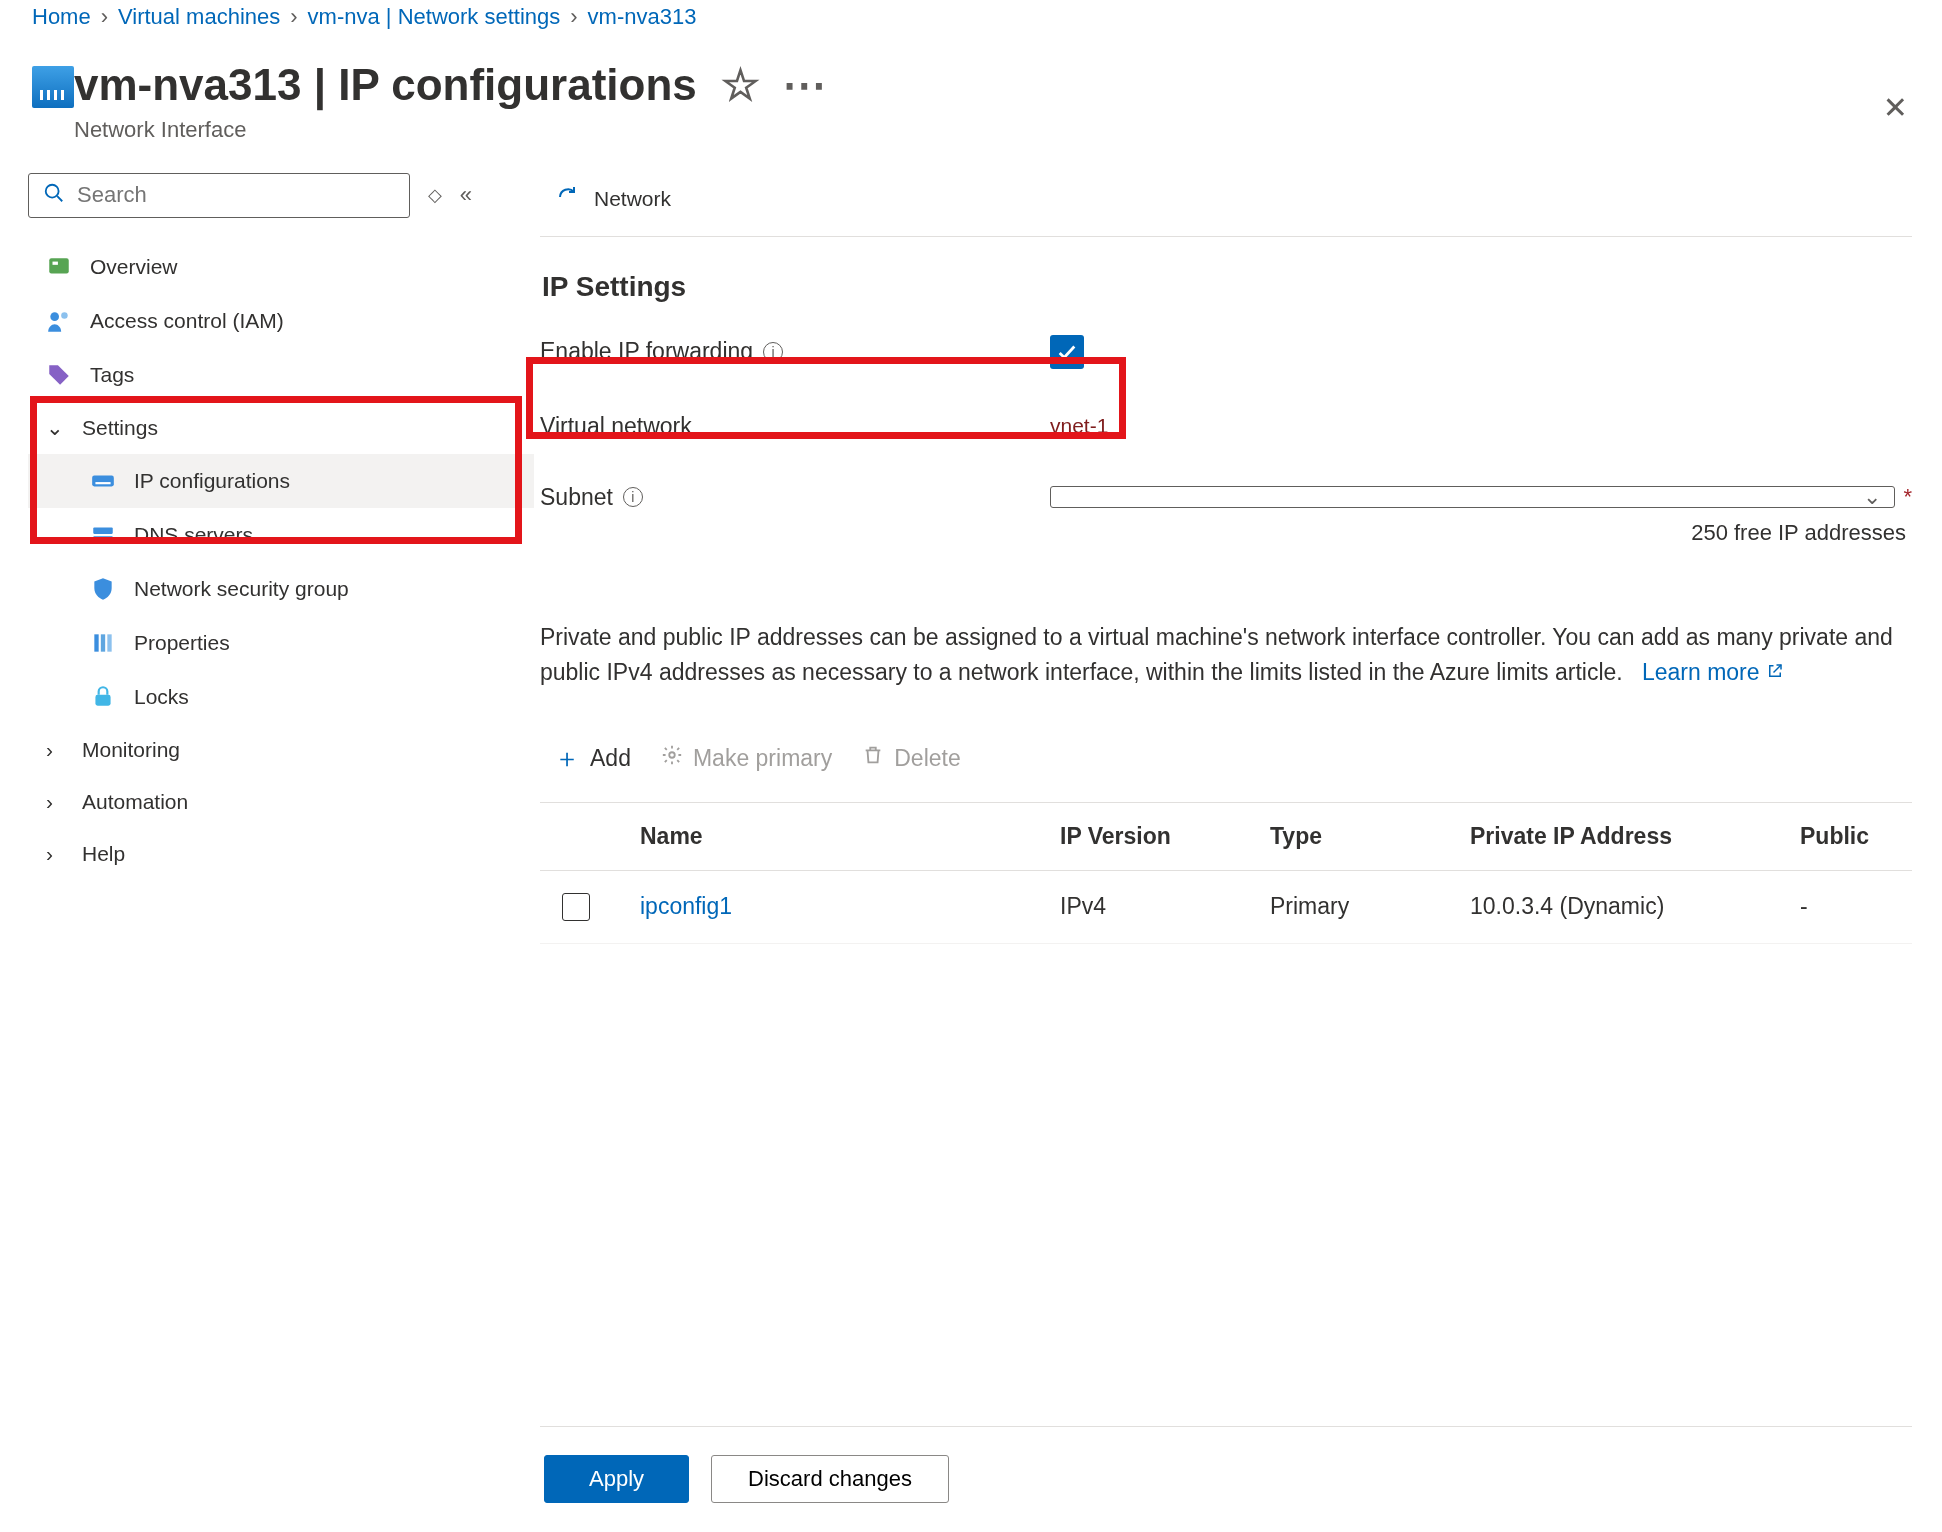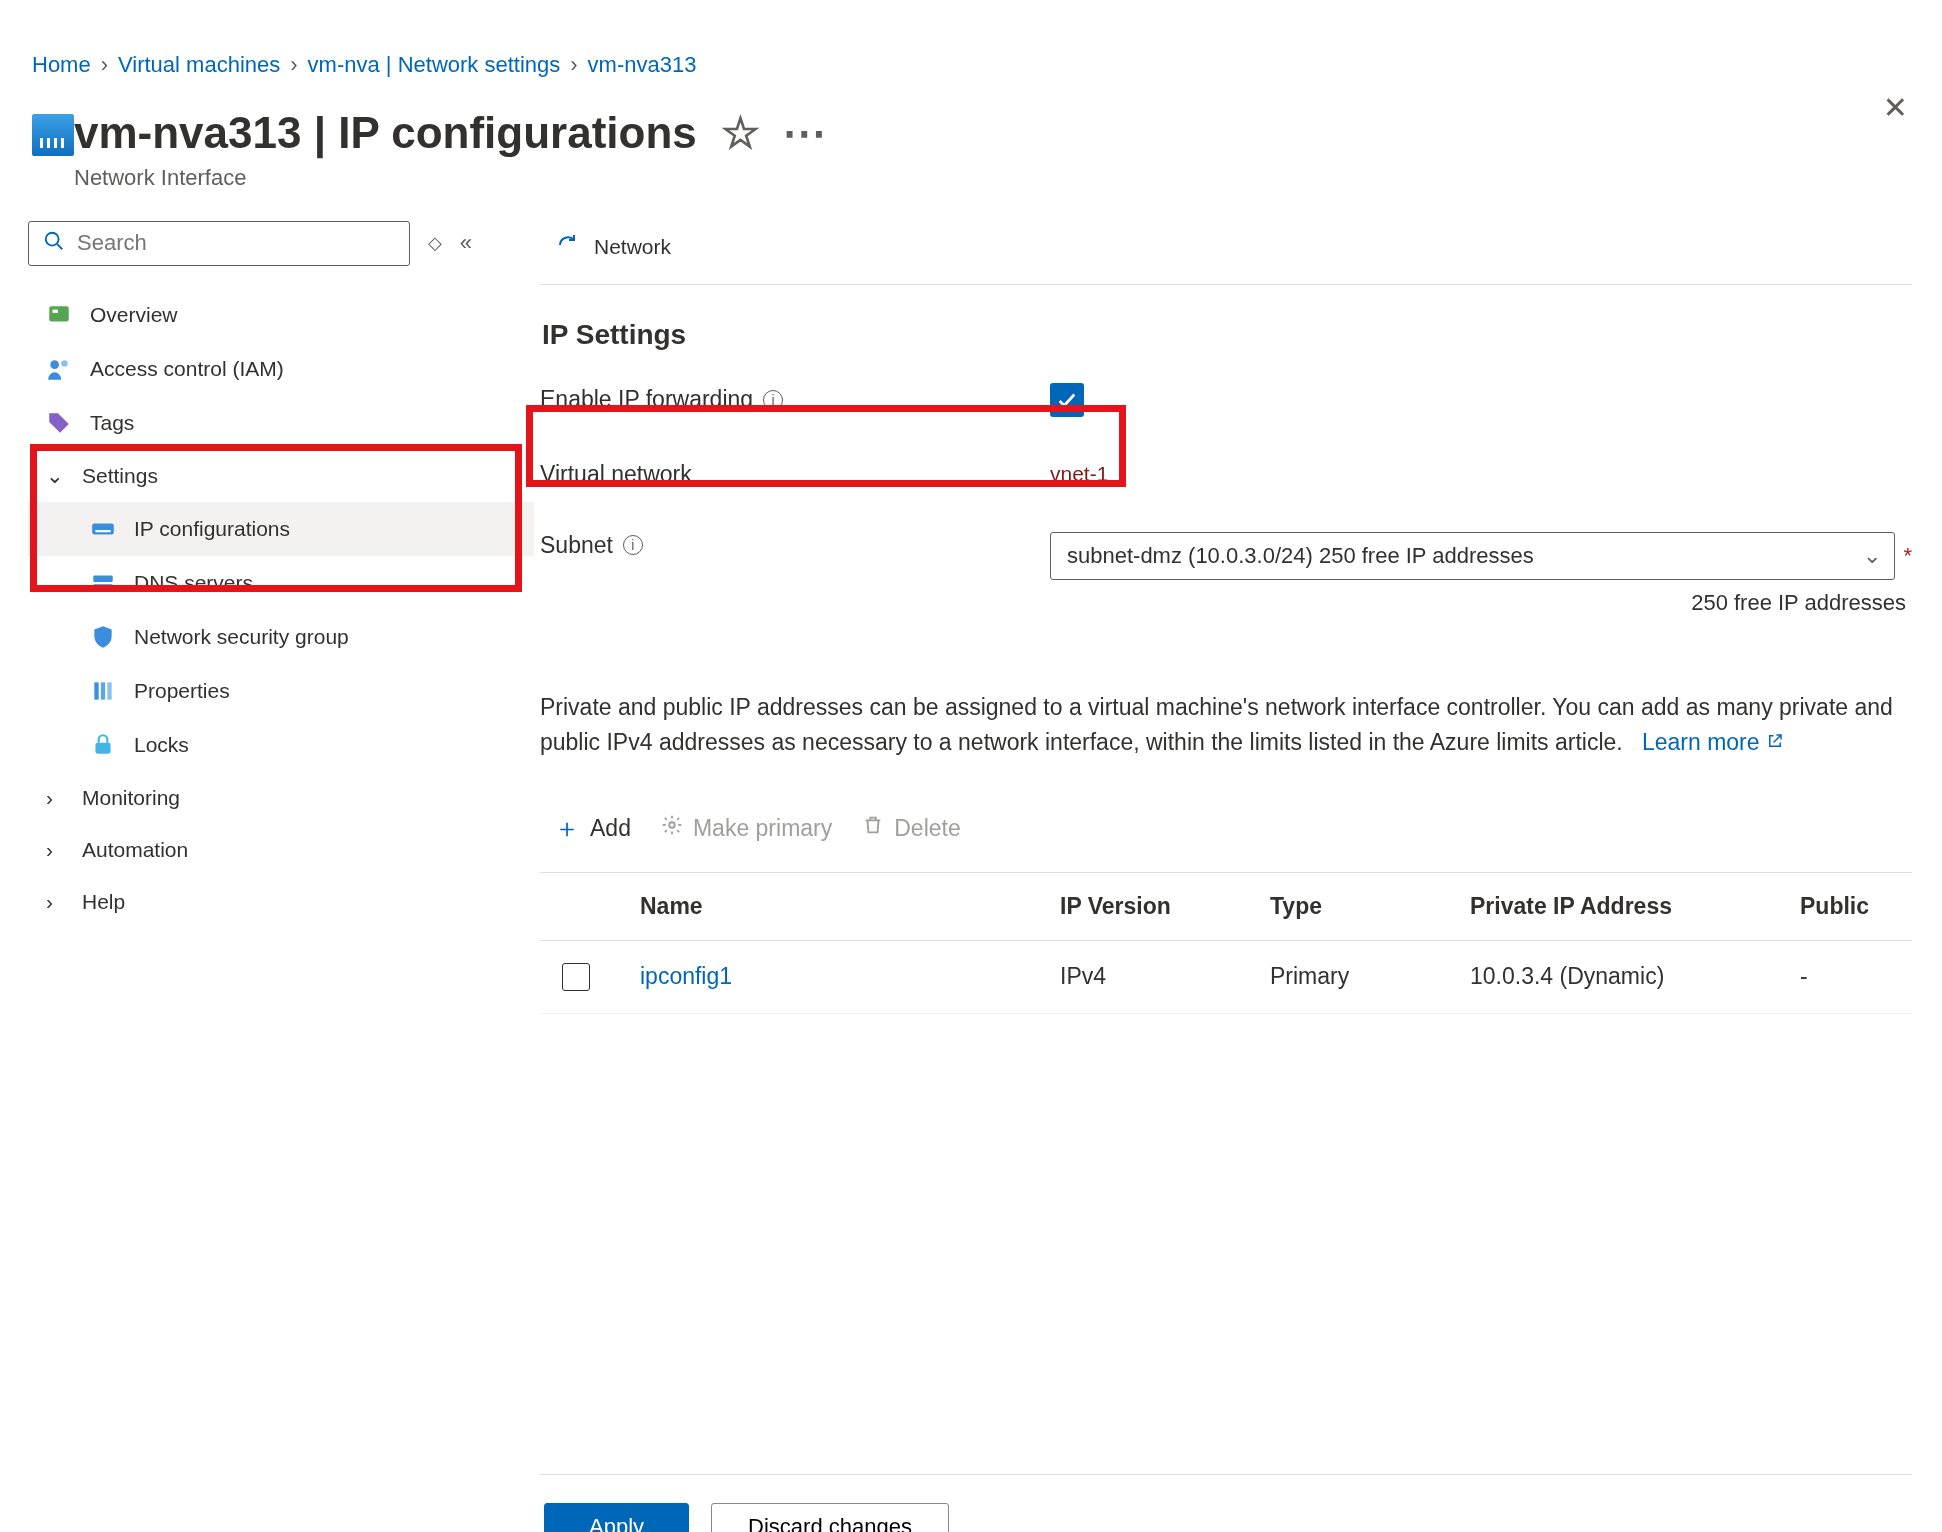--- a/index.html
+++ b/index.html
@@ -12,21 +12,20 @@
   }
   a { color: #0067b8; text-decoration: none; }
 
   
   .breadcrumb {
     display: flex;
     align-items: flex-start;
     gap: 10px;
     padding: 4px 32px 10px;
     font-size: 22px;
-    margin-top: 48px;
   }
   .breadcrumb .sep { color: #605e5c; }
 
   
   .page-header {
     display: flex;
     align-items: flex-start;
     padding: 20px 32px 28px;
   }
   .nic-icon-lg {
@@ -356,21 +355,20 @@
 
       <div class="row" style="align-items:flex-start;">
         <div class="lbl">
           <span>Subnet</span>
           <span class="info-icon">i</span>
         </div>
         <div style="flex:1;">
           <div style="display:flex; align-items:center;">
             <div class="select-wrap" style="flex:1;">
               <div class="select">
-                <span>subnet-dmz (10.0.3.0/24) 250 free IP addresses</span>
                 <span class="caret">⌄</span>
               </div>
             </div>
             <span class="req">*</span>
           </div>
           <div class="helper-right">250 free IP addresses</div>
         </div>
       </div>
     </div>
 

